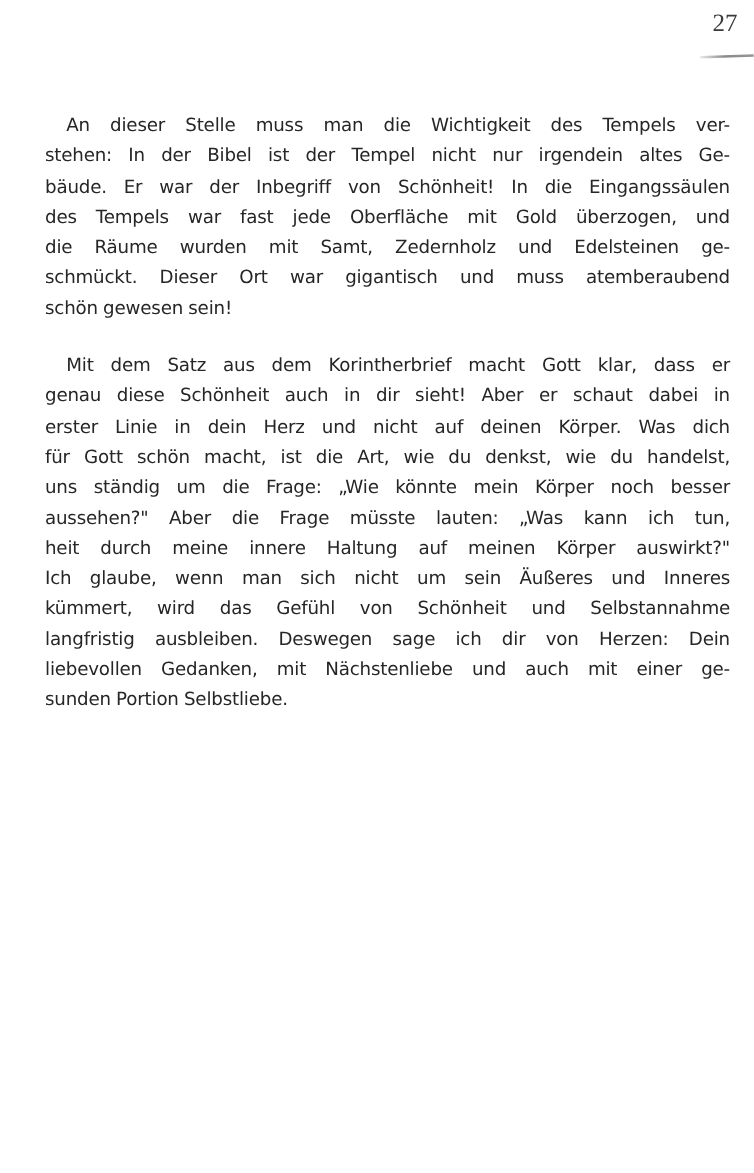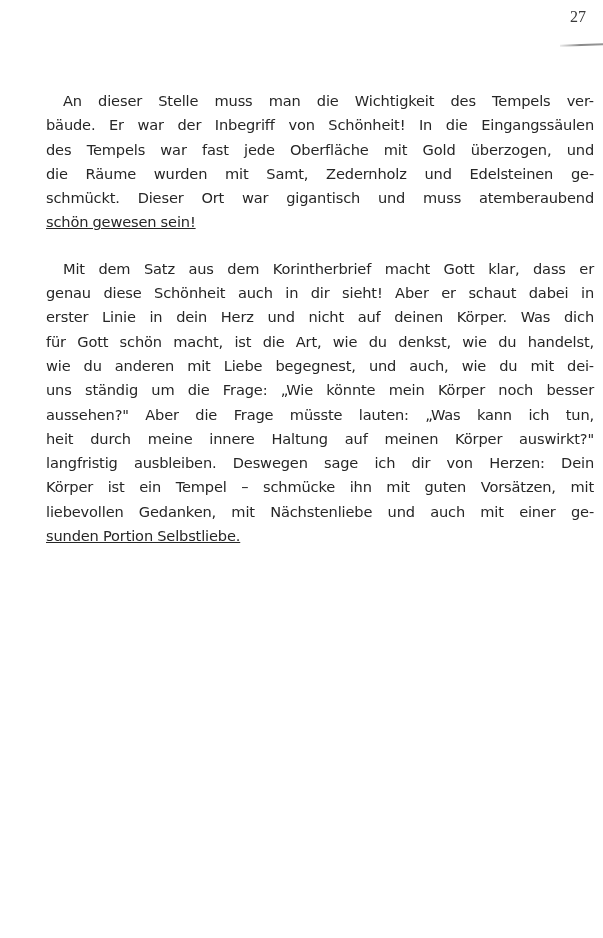--- a/index.html
+++ b/index.html
@@ -13,37 +13,37 @@
     position: relative;
     overflow: hidden;
     font-family: "DejaVu Sans", sans-serif;
     color: #262626;
   }
   .page-number {
     position: absolute;
     top: 8px;
     left: 570px;
     font-family: "Liberation Serif", serif;
-    font-size: 16px;
+    font-size: 20px;
     color: #3a3a3a;
     letter-spacing: 0px;
   }
   .page-rule {
     position: absolute;
     top: 44px;
     left: 560px;
     width: 50px;
     height: 2px;
     background: linear-gradient(to right, rgba(150,150,150,0.2), #8a8a8a 40%, #9a9a9a);
     transform: rotate(-2deg);
   }
   .text-block {
     position: absolute;
     top: 89px;
-    left: 46px;
+    left: 36px;
     width: 548px;
   }
   .para {
     margin: 0;
     font-size: 14.6px;
     line-height: 24.3px;
     text-align: justify;
     text-indent: 17px;
     letter-spacing: -0.15px;
     word-spacing: -0.3px;
@@ -52,51 +52,51 @@
     margin-top: 22px;
   }
   .line {
     display: block;
     text-align: justify;
     text-align-last: justify;
     white-space: nowrap;
   }
   .line.last {
     text-align-last: left;
-    text-decoration: underline;
   }
   .line.first {
     padding-left: 17px;
   }
   .para .line {
     text-indent: 0;
   }
 </style>
 </head>
 <body>
 
 <div class="page-number">27</div>
 <div class="page-rule"></div>
 
 <div class="text-block">
   <p class="para">
     <span class="line first">An dieser Stelle muss man die Wichtigkeit des Tempels ver-</span>
+    <span class="line">stehen: In der Bibel ist der Tempel nicht nur irgendein altes Ge-</span>
     <span class="line">bäude. Er war der Inbegriff von Schönheit! In die Eingangssäulen</span>
     <span class="line">des Tempels war fast jede Oberfläche mit Gold überzogen, und</span>
     <span class="line">die Räume wurden mit Samt, Zedernholz und Edelsteinen ge-</span>
     <span class="line">schmückt. Dieser Ort war gigantisch und muss atemberaubend</span>
     <span class="line last">schön gewesen sein!</span>
   </p>
   <p class="para">
     <span class="line first">Mit dem Satz aus dem Korintherbrief macht Gott klar, dass er</span>
     <span class="line">genau diese Schönheit auch in dir sieht! Aber er schaut dabei in</span>
     <span class="line">erster Linie in dein Herz und nicht auf deinen Körper. Was dich</span>
     <span class="line">für Gott schön macht, ist die Art, wie du denkst, wie du handelst,</span>
-    <span class="line">wie du anderen mit Liebe begegnest, und auch, wie du mit dei-</span>
     <span class="line">uns ständig um die Frage: „Wie könnte mein Körper noch besser</span>
     <span class="line">aussehen?" Aber die Frage müsste lauten: „Was kann ich tun,</span>
     <span class="line">heit durch meine innere Haltung auf meinen Körper auswirkt?"</span>
+    <span class="line">Ich glaube, wenn man sich nicht um sein Äußeres und Inneres</span>
+    <span class="line">kümmert, wird das Gefühl von Schönheit und Selbstannahme</span>
     <span class="line">langfristig ausbleiben. Deswegen sage ich dir von Herzen: Dein</span>
-    <span class="line">Körper ist ein Tempel – schmücke ihn mit guten Vorsätzen, mit</span>
     <span class="line">liebevollen Gedanken, mit Nächstenliebe und auch mit einer ge-</span>
     <span class="line last">sunden Portion Selbstliebe.</span>
   </p>
 </div>
 
 </body></html>

